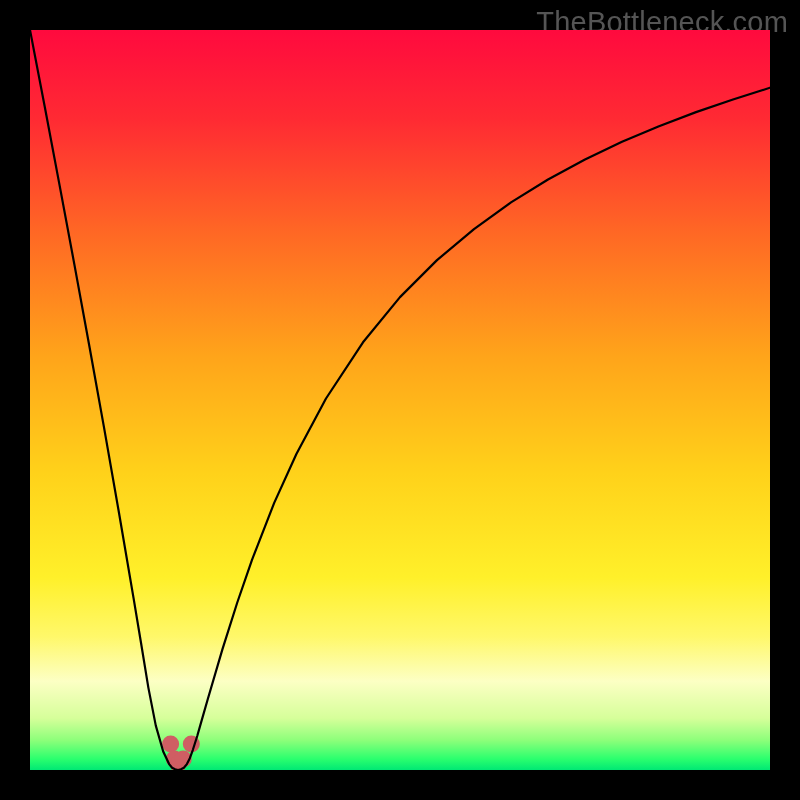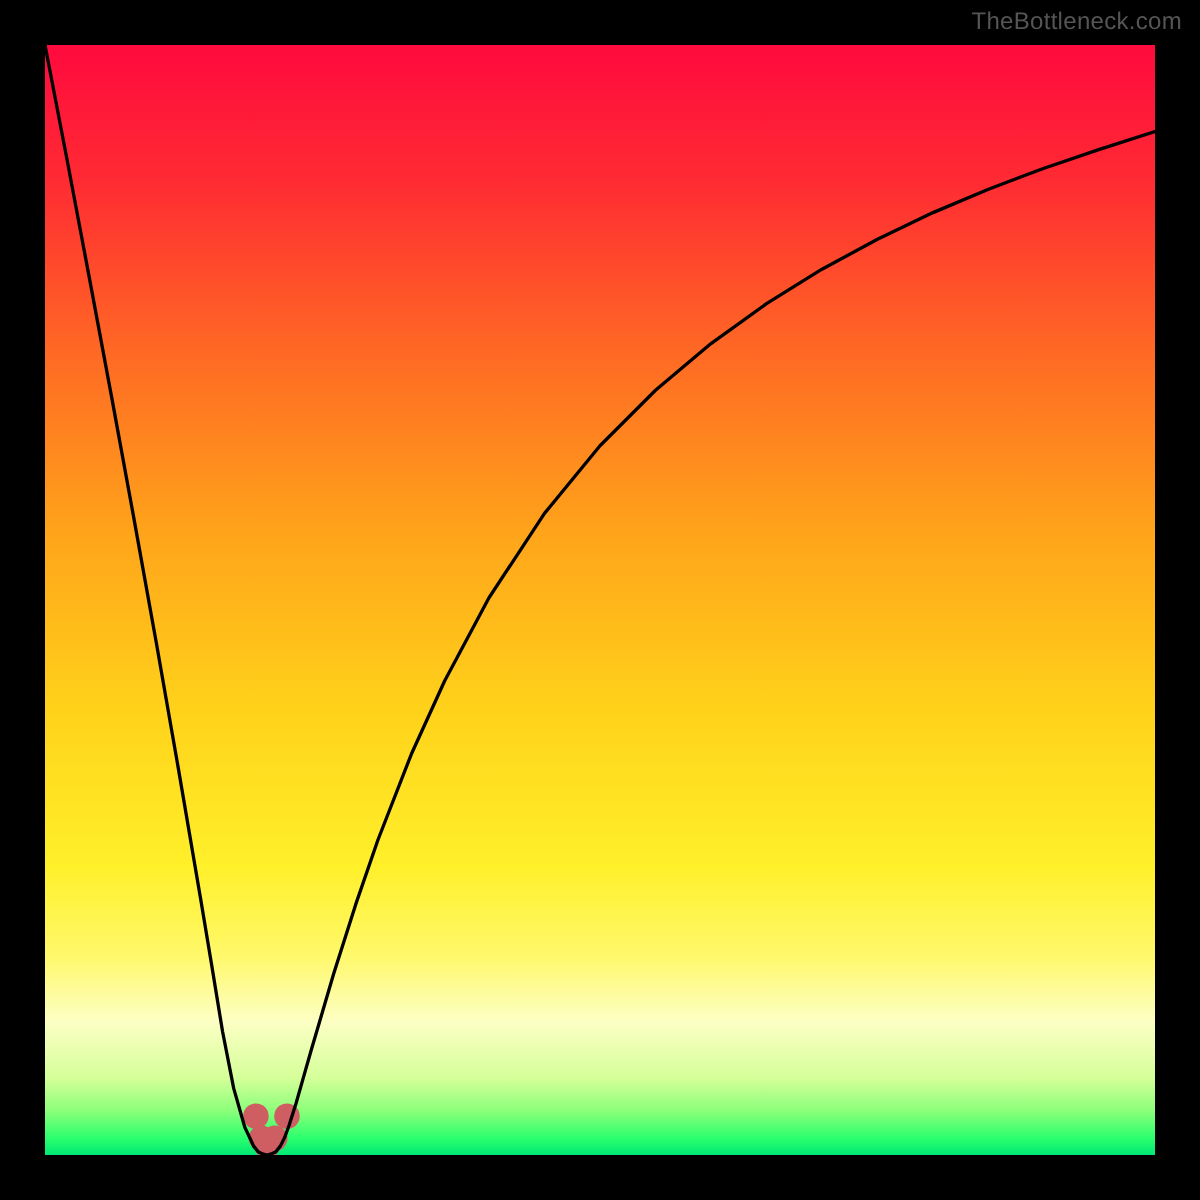--- a/index.html
+++ b/index.html
@@ -24,21 +24,21 @@
     top: 30px;
     width: 740px;
     height: 740px;
     overflow: hidden;
   }
   .watermark {
     position: absolute;
     top: 6px;
     right: 12px;
     color: #555;
-    font-size: 16px;
+    font-size: 29px;
     font-weight: 500;
     letter-spacing: 0.2px;
   }
   svg { display: block; }
 </style>
 </head>
 <body>
 
 <div class="frame">
   <div class="watermark">TheBottleneck.com</div>

